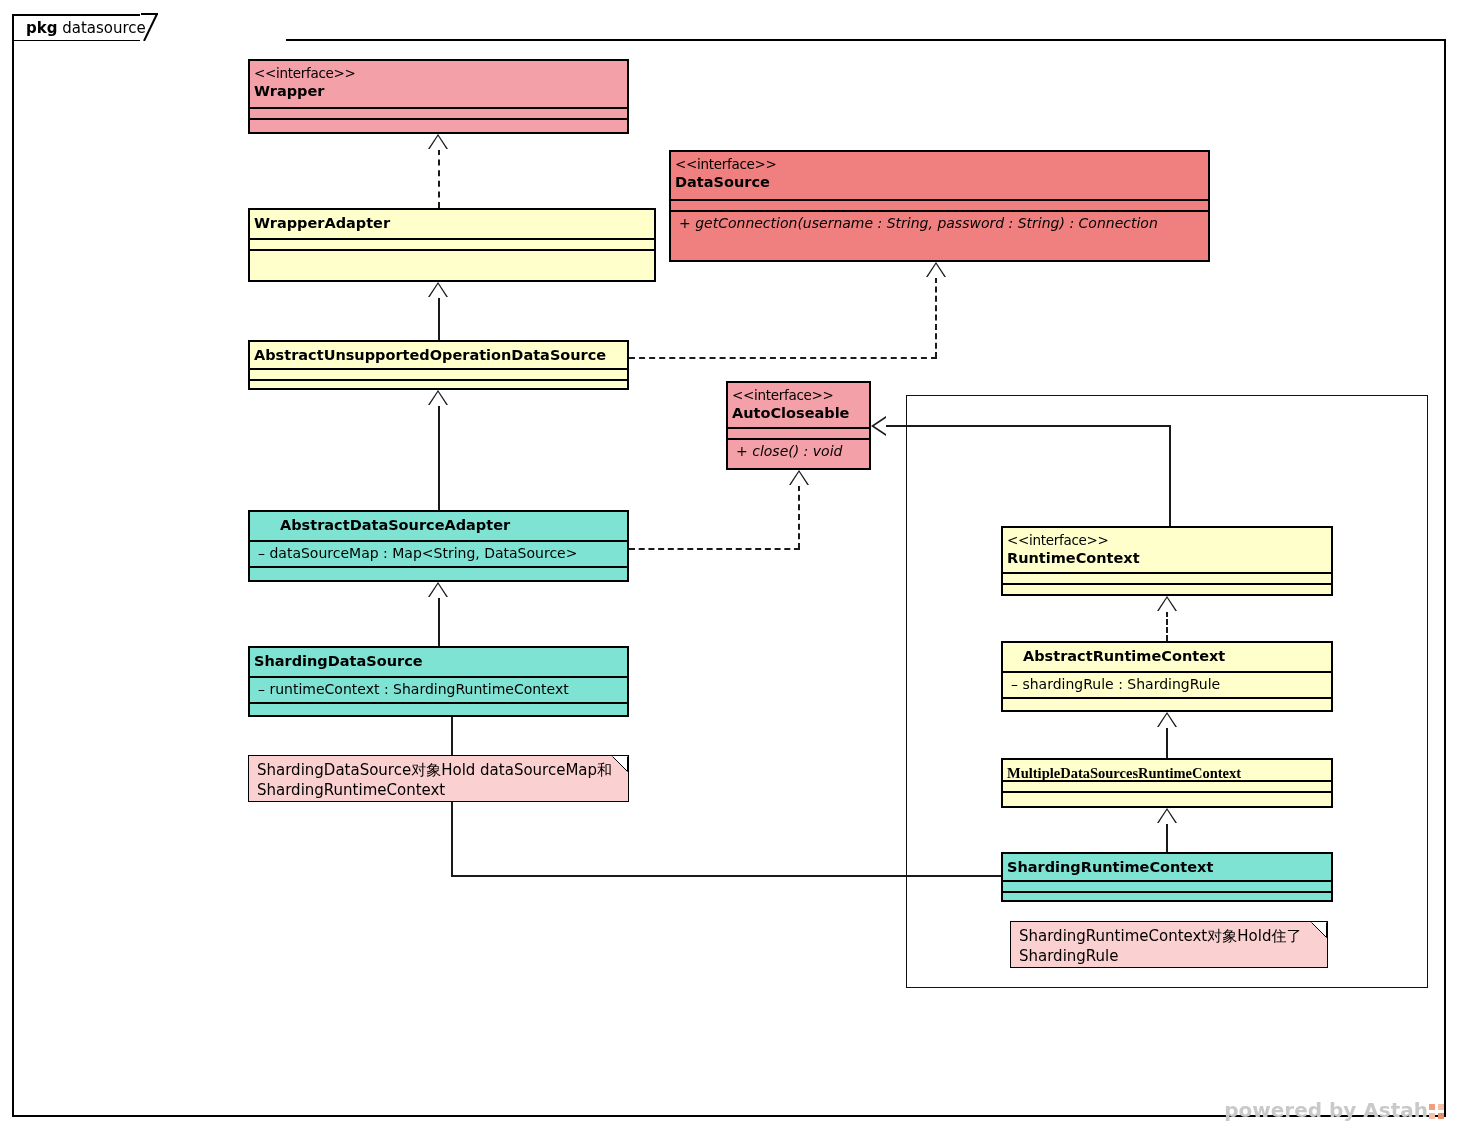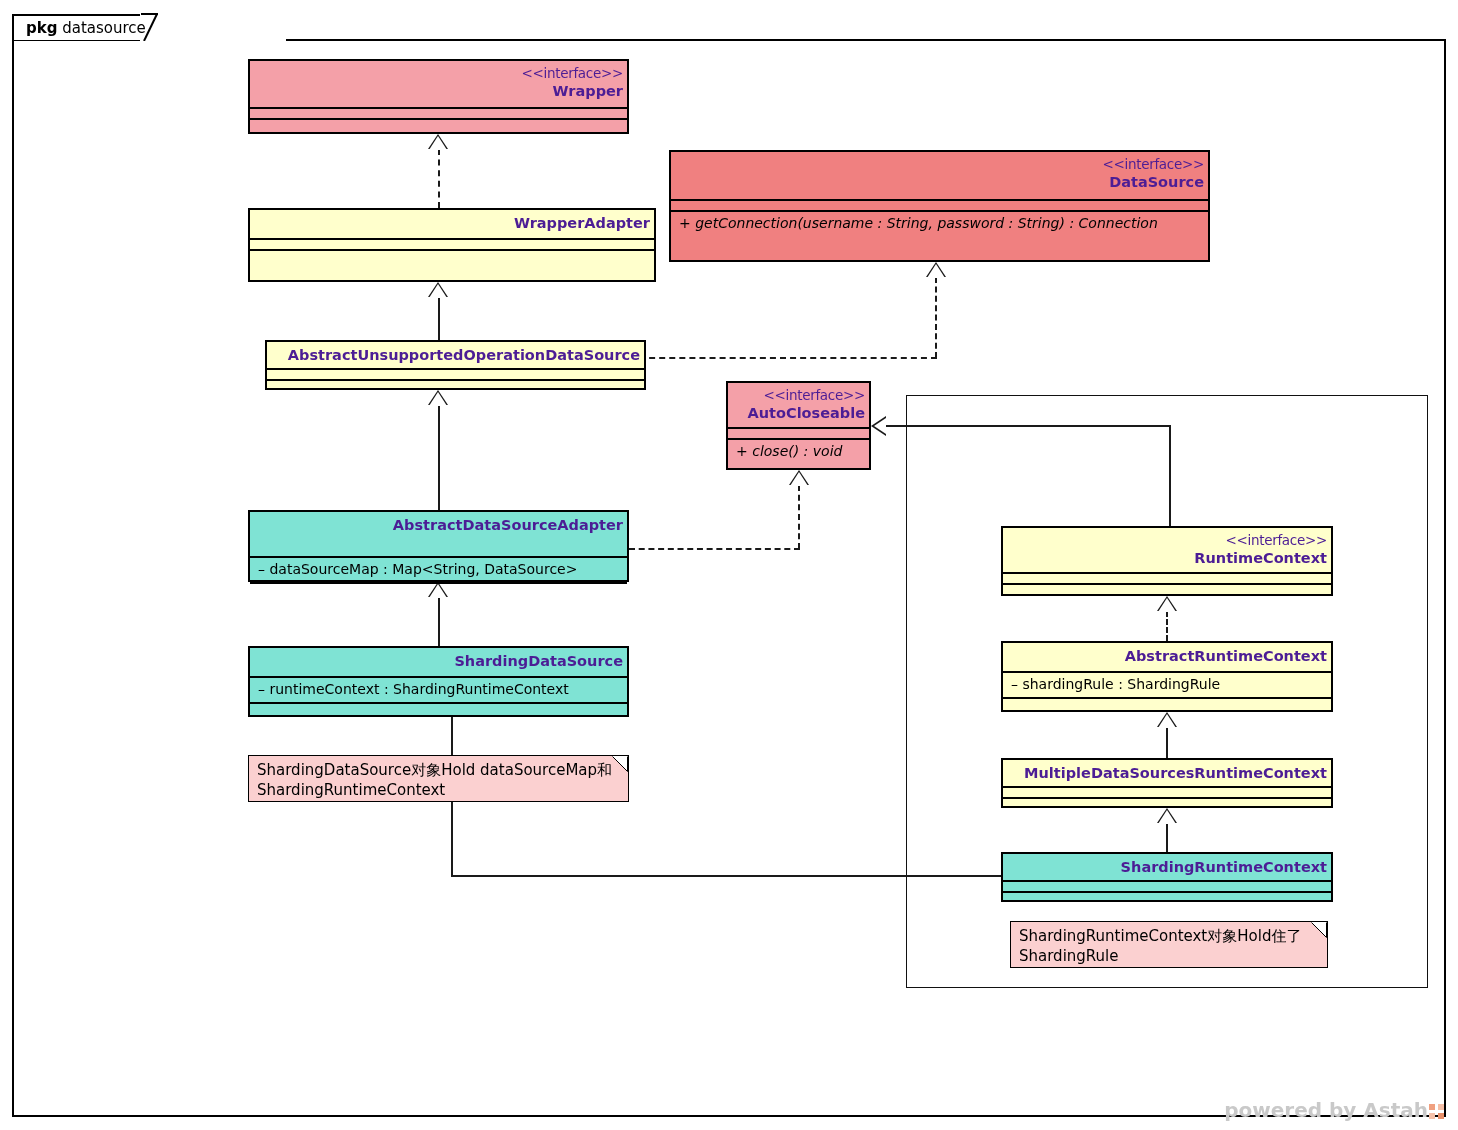--- a/index.html
+++ b/index.html
@@ -62,24 +62,24 @@
   }
 
   
   .uml {
     position: absolute;
     border: 2px solid #000000;
     box-sizing: border-box;
     z-index: 6;
   }
   .uml .hdr {
-    text-align: right;
+    text-align: left;
     font-weight: bold;
     font-size: 14.5px;
-    color: #4c1d95;
+    color: #000000;
     line-height: 1.25;
     padding: 4px 4px 4px 4px;
     box-sizing: border-box;
   }
   .uml .stereo {
     display: block;
     font-weight: normal;
     font-size: 13.5px;
     letter-spacing: -0.3px;
   }
@@ -274,21 +274,21 @@
     <div class="compart ital">
       <div>+ getConnection(username : String, password : String) : Connection</div>
     </div>
   </div>
 
   <div class="tri-up-outline" style="left:926px; top:262px;"></div>
   <div class="tri-up" style="left:927px; top:264px;"></div>
   <div class="dash-v" style="left:935px; top:277px; height:81px;"></div>
   <div class="dash-h" style="left:629px; top:357px; width:308px;"></div>
 
-  <div class="uml fill-yellow" style="left:248px; top:340px; width:381px; height:50px;margin-left:17px;">
+  <div class="uml fill-yellow" style="left:248px; top:340px; width:381px; height:50px;">
     <div class="hdr" style="height:26px;">
       <span>AbstractUnsupportedOperationDataSource</span>
     </div>
     <div class="sep"></div>
     <div class="compart empty"></div>
     <div class="sep"></div>
     <div class="compart empty"></div>
   </div>
 
   <div class="tri-up-outline" style="left:428px; top:390px;"></div>
@@ -312,21 +312,21 @@
   <div class="tri-up" style="left:790px; top:472px;"></div>
   <div class="dash-v" style="left:798px; top:485px; height:64px;"></div>
   <div class="dash-h" style="left:629px; top:548px; width:171px;"></div>
 
   <div class="tri-left-outline" style="left:871px; top:416px;"></div>
   <div class="tri-left" style="left:874px; top:418px;"></div>
   <div class="ln h" style="left:886px; top:425px; width:285px;"></div>
   <div class="ln v" style="left:1169px; top:425px; height:101px;"></div>
 
   <div class="uml fill-cyan" style="left:248px; top:510px; width:381px; height:72px;">
-    <div class="hdr" style="height:44px;padding-left:30px;">
+    <div class="hdr" style="height:28px;padding-left:30px;">
       <span>AbstractDataSourceAdapter</span>
     </div>
     <div class="sep"></div>
     <div class="compart">
       <div>– dataSourceMap : Map&lt;String, DataSource&gt;</div>
     </div>
     <div class="sep"></div>
     <div class="compart empty"></div>
   </div>
 
@@ -383,21 +383,21 @@
     </div>
     <div class="sep"></div>
     <div class="compart empty"></div>
   </div>
 
   <div class="tri-up-outline" style="left:1157px; top:712px;"></div>
   <div class="tri-up" style="left:1158px; top:714px;"></div>
   <div class="ln v" style="left:1166px; top:727px; height:31px;"></div>
 
   <div class="uml fill-yellow" style="left:1001px; top:758px; width:332px; height:50px;">
-    <div class="hdr" style="height:26px;">
+    <div class="hdr" style="height:20px;font-family:Liberation Serif, serif;">
       <span>MultipleDataSourcesRuntimeContext</span>
     </div>
     <div class="sep"></div>
     <div class="compart empty"></div>
     <div class="sep"></div>
     <div class="compart empty"></div>
   </div>
 
   <div class="tri-up-outline" style="left:1157px; top:808px;"></div>
   <div class="tri-up" style="left:1158px; top:810px;"></div>

